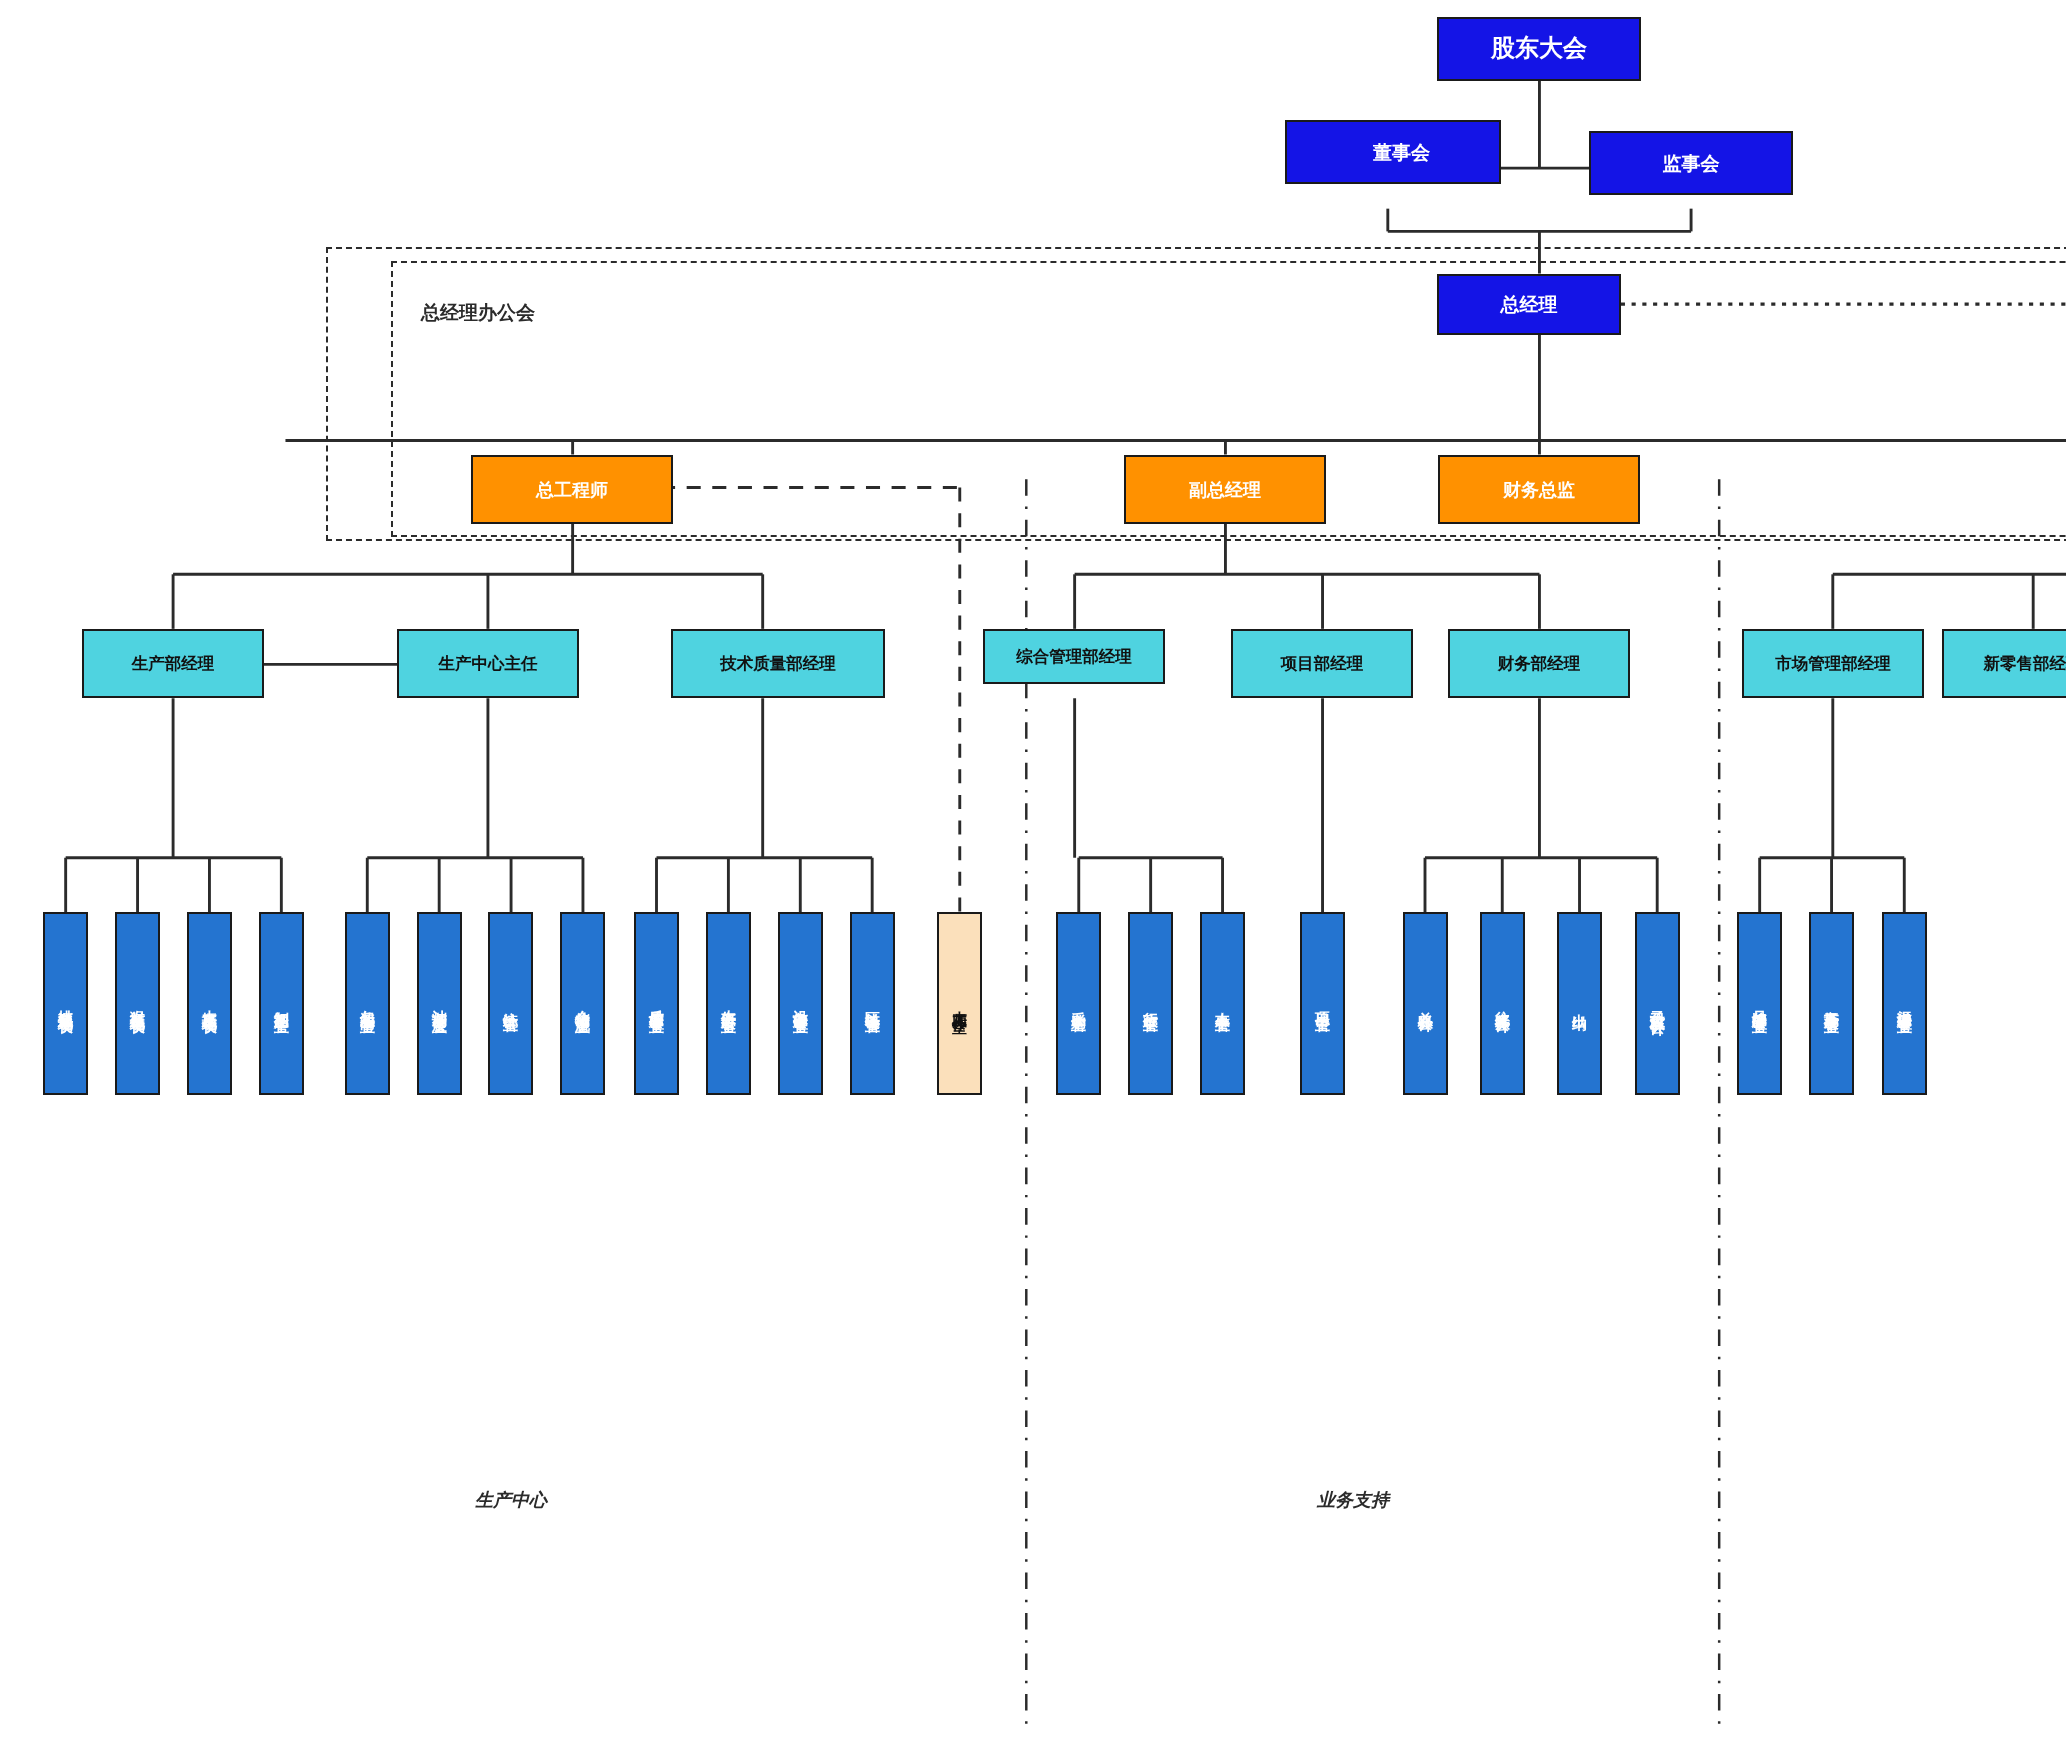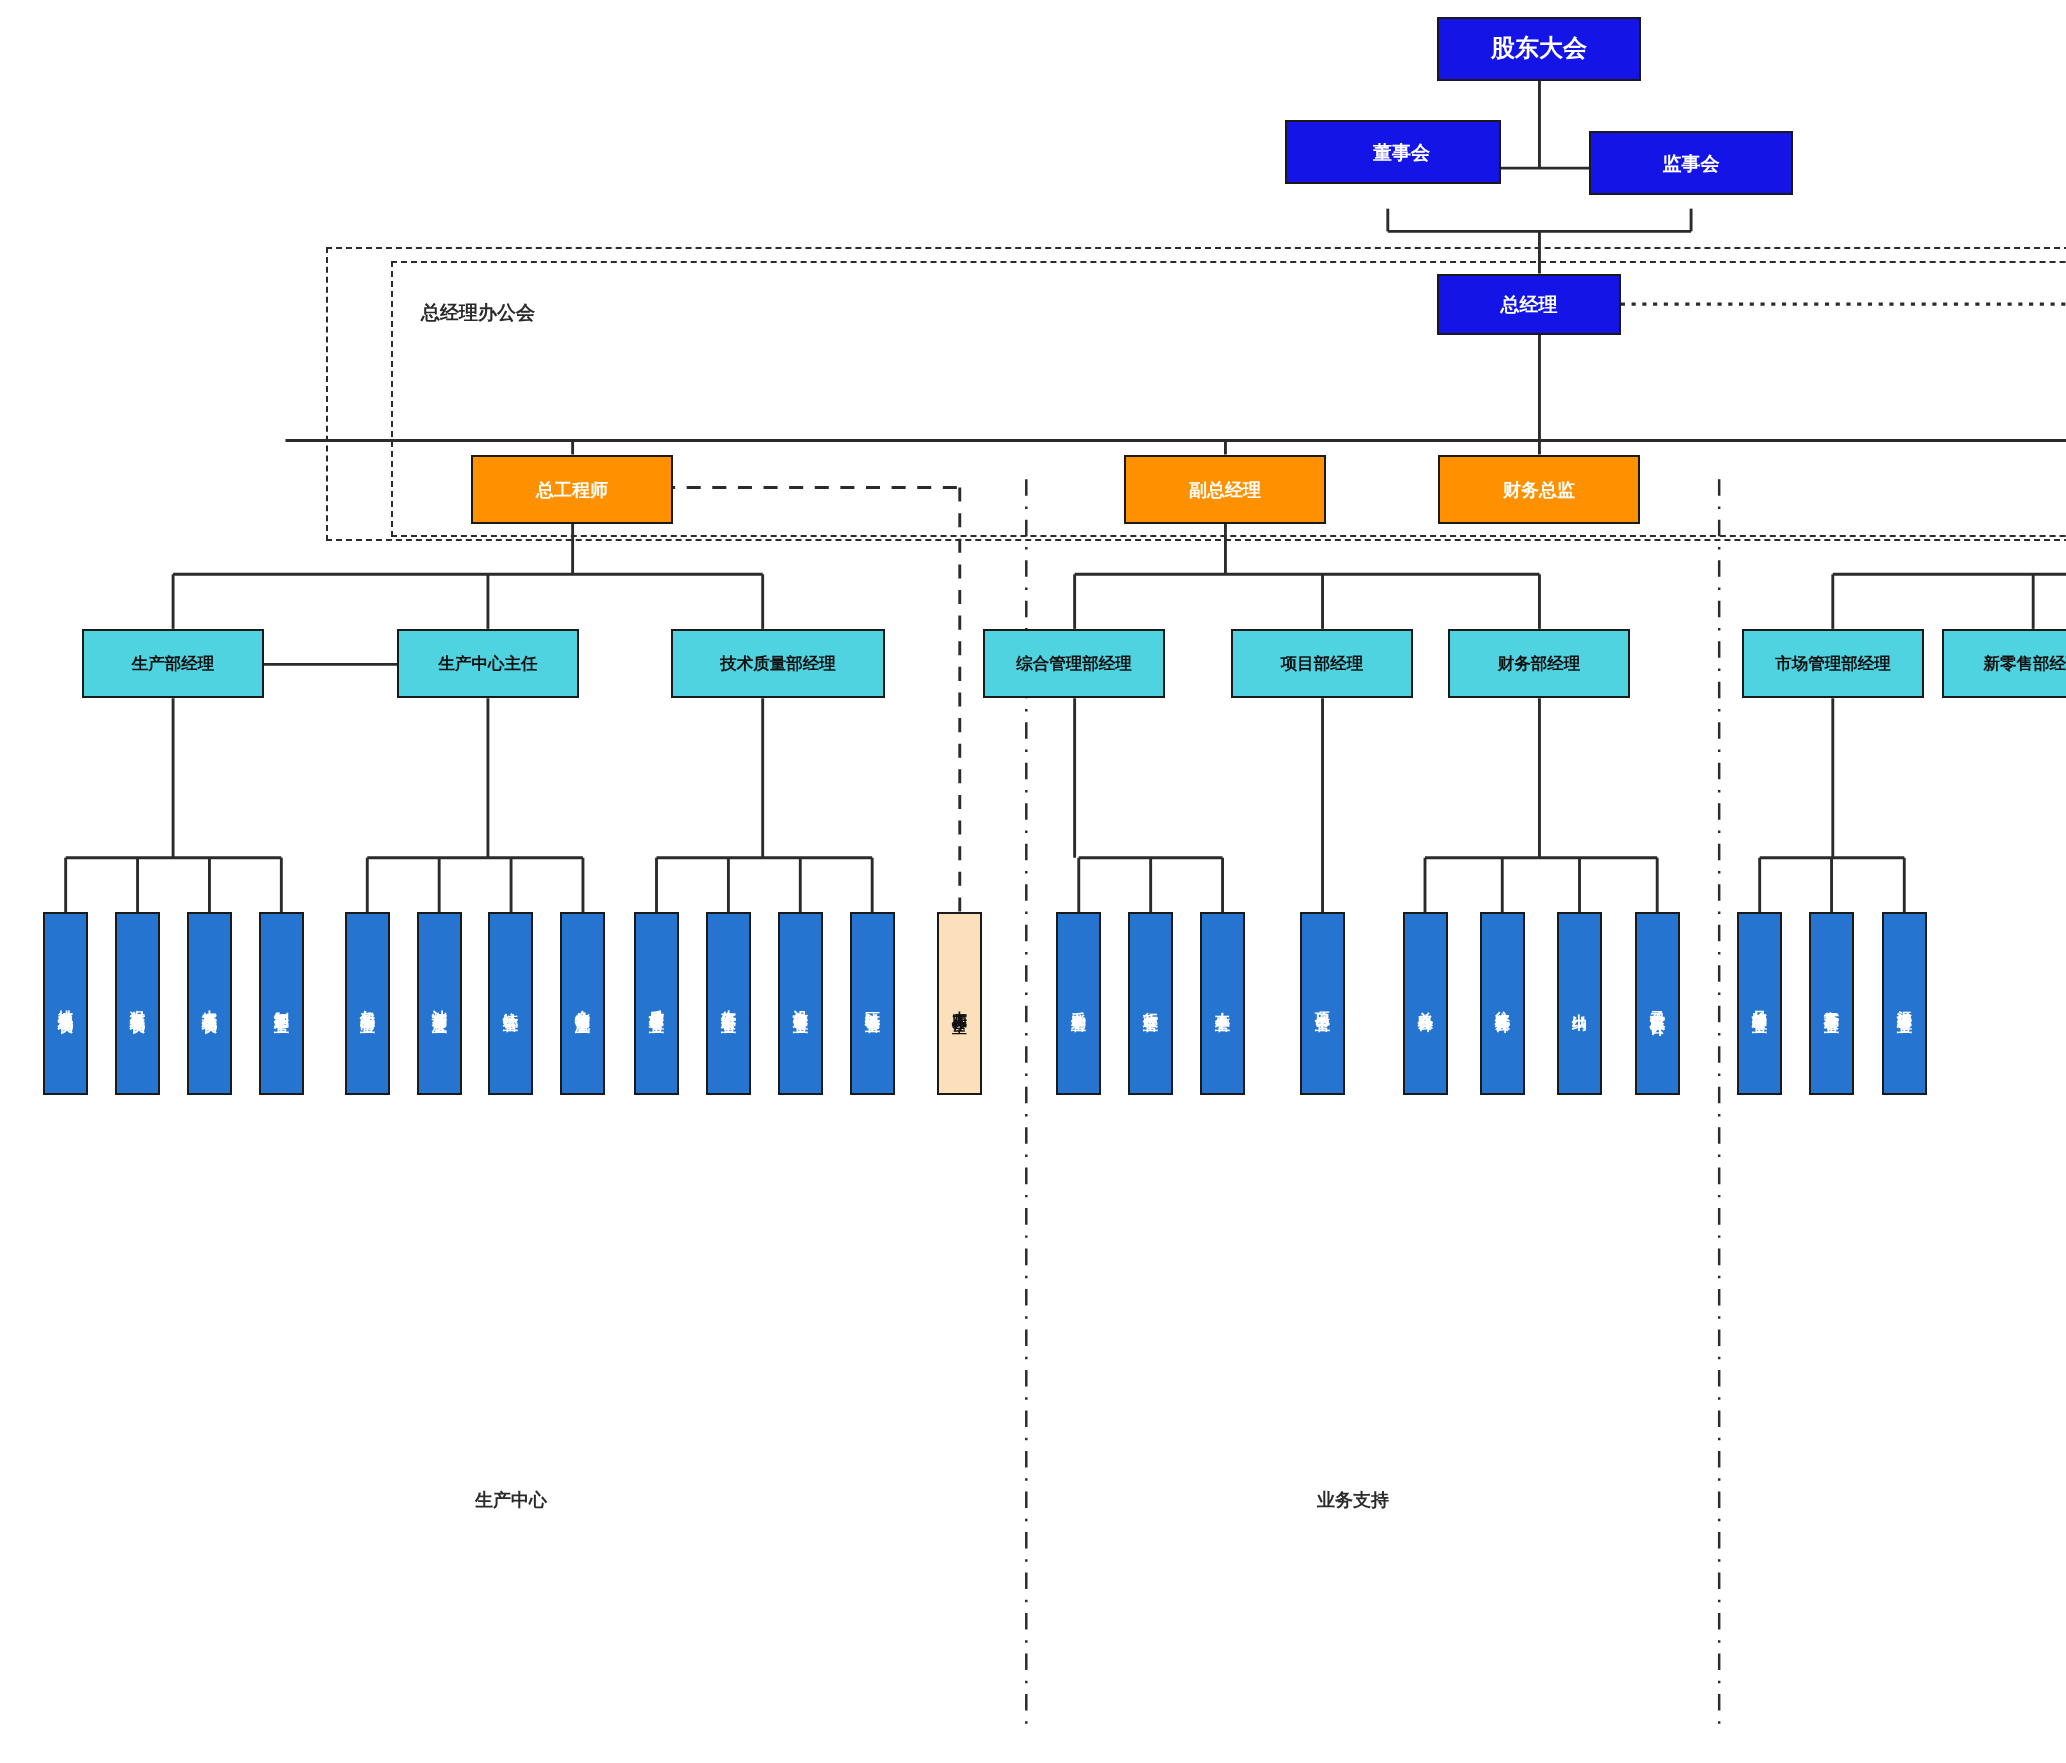--- a/index.html
+++ b/index.html
@@ -7,21 +7,21 @@
   #stage{position:relative;width:3076px;height:1763px;background:#fff;overflow:hidden;}
   svg#wires{position:absolute;left:0;top:0;width:3076px;height:1763px;pointer-events:none;}
   .node{position:absolute;box-sizing:border-box;border:2.5px solid #1a1a1a;display:flex;align-items:center;justify-content:center;text-align:center;line-height:1.08;font-weight:bold;}
   .node.blue{background:#1414e6;color:#ffffff;}
   .node.orange{background:#ff9100;color:#ffffff;}
   .node.cyan{background:#4fd3e0;color:#111111;}
   .node.blue2{background:#2474d0;color:#ffffff;}
   .node.peach{background:#fbe0bb;color:#111111;}
   .vt{writing-mode:vertical-rl;text-orientation:upright;letter-spacing:1.7px;}
   .zonelabel{position:absolute;font-weight:bold;color:#2b2b2b;white-space:nowrap;}
-  .seclabel{position:absolute;font-weight:bold;color:#2b2b2b;white-space:nowrap;}
+  .seclabel{position:absolute;font-weight:bold;color:#2b2b2b;white-space:nowrap;font-style:italic;}
   .dashbox{position:absolute;box-sizing:border-box;}
 </style>
 </head>
 <body>
 
 <div id="stage">
 
   <div class="dashbox" style="left:326px;top:247px;width:2653px;height:294px;border:2.9px dashed #2b2b2b;border-style:dashed;"></div>
   <div class="dashbox" style="left:391px;top:261px;width:2304px;height:276px;border:2.9px dashed #2b2b2b;"></div>
 
@@ -168,21 +168,21 @@
   </div>
 
   <div class="node cyan" style="left:397px;top:629px;width:182px;height:69px;font-size:16.5px;">
     <span>生产中心主任</span>
   </div>
 
   <div class="node cyan" style="left:671px;top:629px;width:214px;height:69px;font-size:16.5px;">
     <span>技术质量部经理</span>
   </div>
 
-  <div class="node cyan" style="left:983px;top:629px;width:182px;height:69px;font-size:16.5px;">
+  <div class="node cyan" style="left:983px;top:629px;width:182px;height:55px;font-size:16.5px;">
     <span>综合管理部经理</span>
   </div>
 
   <div class="node cyan" style="left:1231px;top:629px;width:182px;height:69px;font-size:16.5px;">
     <span>项目部经理</span>
   </div>
 
   <div class="node cyan" style="left:1448px;top:629px;width:182px;height:69px;font-size:16.5px;">
     <span>财务部经理</span>
   </div>

